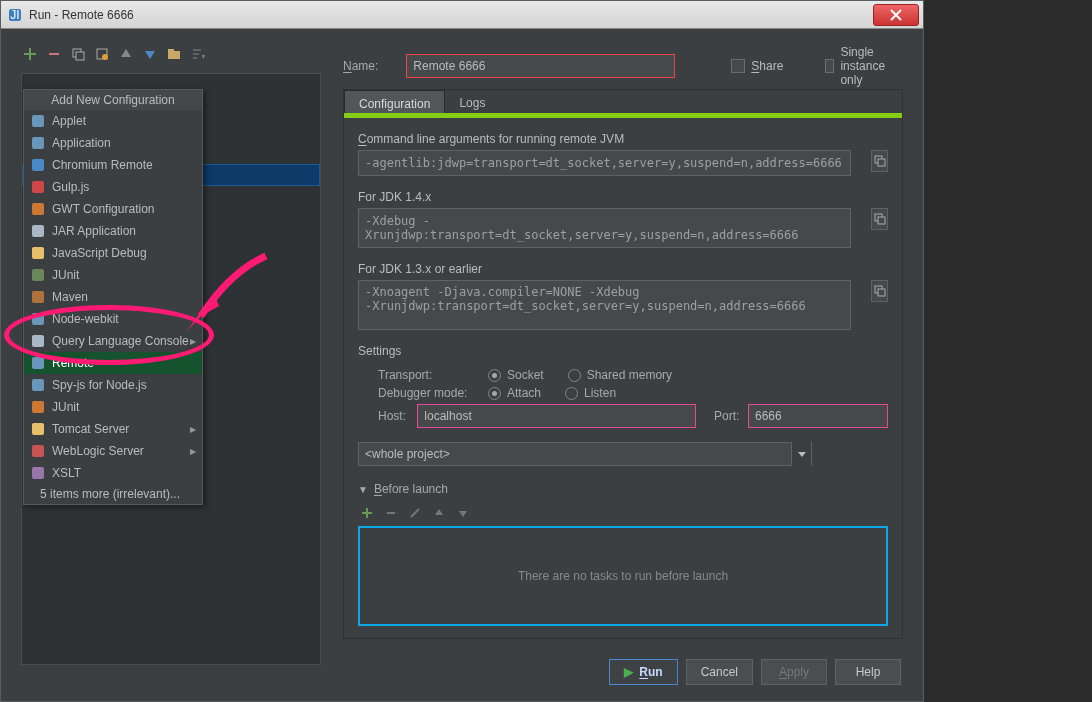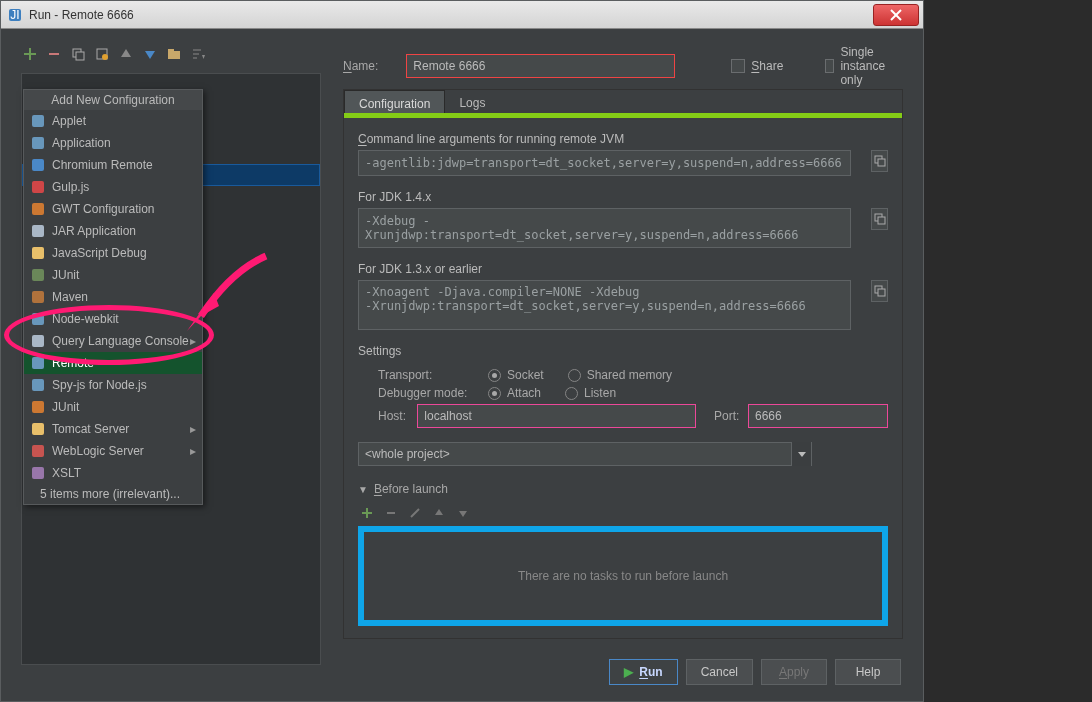--- a/index.html
+++ b/index.html
@@ -121,21 +121,21 @@
   background:#45494a; border:1px solid #5e6264; color:#bbb;
   padding:3px 6px; height:24px; width: 454px; cursor:pointer;
 }
 .combo .arrow { background:#3b3e40; border-left:1px solid #5e6264; width:20px; height:24px; margin:-3px -6px -3px 0; display:flex; align-items:center; justify-content:center; }
 
 .before-launch { margin-top: 16px; }
 .bl-header { display:flex; align-items:center; gap:6px; cursor:pointer; }
 .bl-header .tri { font-size:10px; }
 .bl-toolbar { display:flex; gap:6px; margin: 8px 0 0 0; }
 .bl-icon { width:18px; height:18px; display:flex; align-items:center; justify-content:center; cursor:pointer; }
-.bl-area { margin-top:4px; height:100px; background:#3c3f41; border:6px solid #0ea5e9; display:flex; align-items:center; justify-content:center; color:#888; }
+.bl-area { margin-top:4px; height:100px; background:#3c3f41; border:2px solid #0ea5e9; display:flex; align-items:center; justify-content:center; color:#888; }
 
 
 .btn-row {
   position:absolute; bottom: 18px; right: 22px;
   display:flex; gap: 8px;
 }
 .btn {
   min-width: 66px; height: 26px; padding: 0 14px;
   background:#4b4e50; border:1px solid #5e6264; color:#c8c8c8;
   display:flex; align-items:center; justify-content:center; cursor:pointer;

